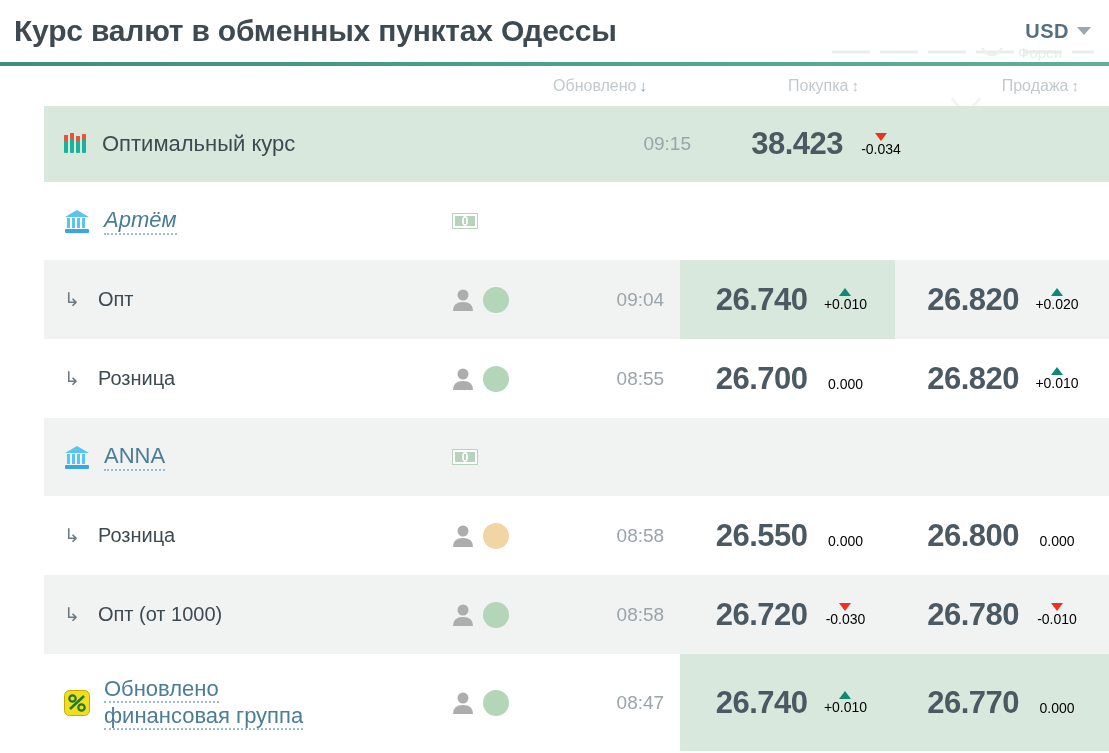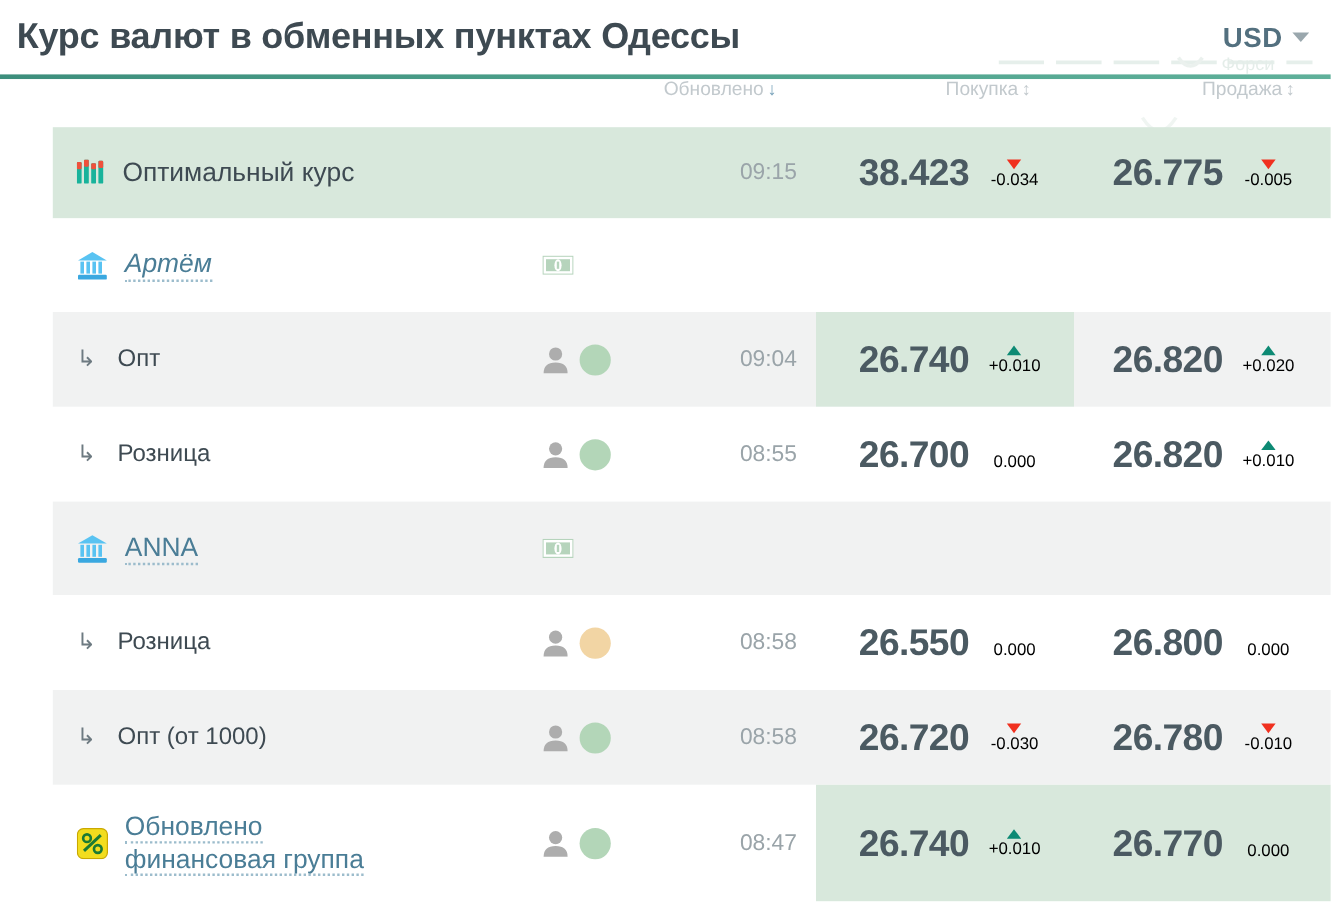--- a/index.html
+++ b/index.html
@@ -34,21 +34,21 @@
     white-space: nowrap;
   }
   .currency-picker {
     display: flex;
     align-items: center;
     gap: 8px;
     cursor: pointer;
     padding-right: 4px;
   }
   .currency-code {
-    font-size: 23px;
+    font-size: 20px;
     font-weight: bold;
     color: #53707f;
     letter-spacing: 0.5px;
   }
   .caret-down {
     width: 0; height: 0;
     border-left: 7px solid transparent;
     border-right: 7px solid transparent;
     border-top: 8px solid #9aa7ad;
   }
@@ -76,21 +76,21 @@
     height: 4px;
     background: linear-gradient(90deg, #3d8e7c 0%, #4fa38d 55%, #5fb09a 100%);
   }
 
   
   .rate-table {
     width: 1109px;
   }
   .col-headers {
     display: flex;
-    align-items: flex-start;
+    align-items: center;
     height: 40px;
     background: #ffffff;
   }
   .ch-name { width: 425px; }
   .ch-badge { width: 75px; }
   .ch-time {
     width: 163px;
     text-align: right;
     padding-right: 16px;
     box-sizing: border-box;
@@ -320,29 +320,20 @@
     <div class="cell-time">09:15</div>
     <div class="cell-rate buy">
       <div class="rate-wrap">
         <span class="rate-value">38.423</span>
         <span class="delta-box">
           <span class="delta-arrow down"></span>
           <span class="delta-text">-0.034</span>
         </span>
       </div>
     </div>
-    <div class="cell-rate sell">
-      <div class="rate-wrap">
-        <span class="rate-value">26.775</span>
-        <span class="delta-box">
-          <span class="delta-arrow down"></span>
-          <span class="delta-text">-0.005</span>
-        </span>
-      </div>
-    </div>
   </div>
 
   <div class="row group alt">
     <div class="cell-name">
       <span class="icon bank-icon">
         <svg width="26" height="26" viewBox="0 0 26 26">
           <polygon points="13,2 25,9 1,9" fill="#59c3f2"></polygon>
           <rect x="3" y="10" width="3" height="10" fill="#59c3f2"></rect>
           <rect x="8" y="10" width="3" height="10" fill="#59c3f2"></rect>
           <rect x="13" y="10" width="3" height="10" fill="#59c3f2"></rect>

